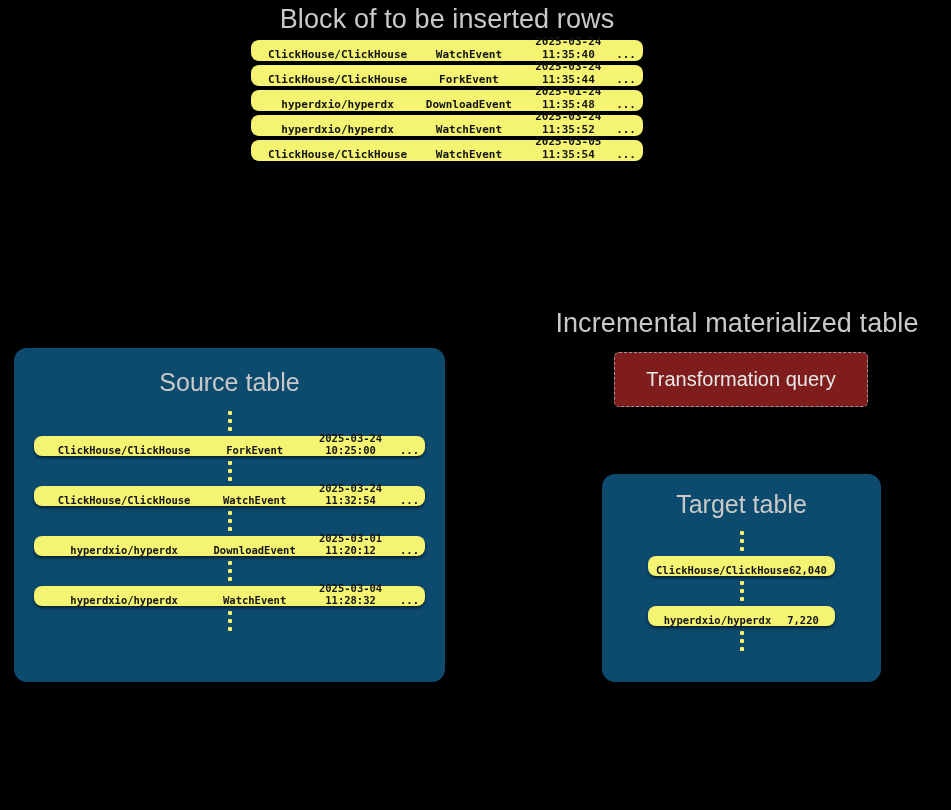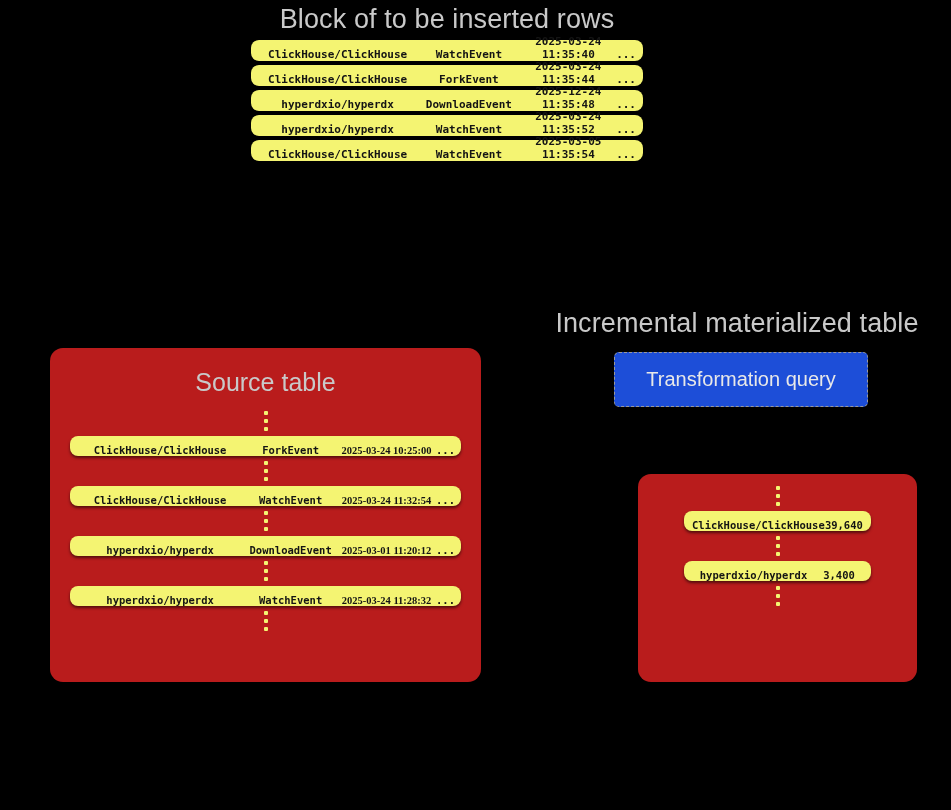--- a/index.html
+++ b/index.html
@@ -49,23 +49,22 @@
     padding: 0 7px;
   }
   #block-panel .c-repo  { width: 160px; }
   #block-panel .c-event { width: 104px; }
   #block-panel .c-time  { width: 96px; }
   #block-panel .c-more  { flex: 1; }
 
   
   .card {
     position: absolute;
-    background: #b91c1c;
+    background: #0c4a6e;
     border-radius: 13px;
-    margin-left: 36px;
   }
   .card-title {
     color: #c9c9c9;
     font-size: 25px;
     text-align: center;
     white-space: nowrap;
   }
 
   
   .dots {
@@ -87,21 +86,21 @@
   #source-card .card-title { margin-top: 20px; }
   #source-card .rows { margin-top: 14px; }
   #source-card .row {
     height: 20px;
     font-size: 10.5px;
     margin: 0 20px;
     padding: 0 6px;
   }
   #source-card .c-repo  { width: 170px; }
   #source-card .c-event { width: 94px; }
-  #source-card .c-time  { width: 100px; font-family: Liberation Serif, serif; }
+  #source-card .c-time  { width: 100px; }
   #source-card .c-more  { flex: 1; }
   #source-card .dots { margin: 5px 0; }
 
   
   #target-card { left: 602px; top: 474px; width: 279px; height: 208px; }
   #target-card .card-title { margin-top: 16px; }
   #target-card .rows { margin-top: 12px; }
   #target-card .row {
     height: 20px;
     font-size: 10.5px;
@@ -113,21 +112,21 @@
   #target-card .dots { margin: 5px 0; }
 
   
   #mv-heading { left: 527px; top: 308px; width: 420px; }
   #query-box {
     position: absolute;
     left: 614px;
     top: 352px;
     width: 254px;
     height: 55px;
-    background: #1d4ed8;
+    background: #7f1d1d;
     border: 1px dashed #9a9a9a;
     border-radius: 5px;
     box-sizing: border-box;
     display: flex;
     align-items: center;
     justify-content: center;
     color: #e8e8e8;
     font-size: 20px;
     white-space: nowrap;
   }
@@ -146,21 +145,21 @@
   </div>
   <div class="row">
     <span class="c-repo">ClickHouse/ClickHouse</span>
     <span class="c-event">ForkEvent</span>
     <span class="c-time">2025-03-24 11:35:44</span>
     <span class="c-more">...</span>
   </div>
   <div class="row">
     <span class="c-repo">hyperdxio/hyperdx</span>
     <span class="c-event">DownloadEvent</span>
-    <span class="c-time">2025-12-24 11:35:48</span>
+    <span class="c-time">2025-01-24 11:35:48</span>
     <span class="c-more">...</span>
   </div>
   <div class="row">
     <span class="c-repo">hyperdxio/hyperdx</span>
     <span class="c-event">WatchEvent</span>
     <span class="c-time">2025-03-24 11:35:52</span>
     <span class="c-more">...</span>
   </div>
   <div class="row">
     <span class="c-repo">ClickHouse/ClickHouse</span>
@@ -215,60 +214,61 @@
 
     <div class="dots">
         <i></i>
         <i></i>
         <i></i>
       </div>
 
     <div class="row">
       <span class="c-repo">hyperdxio/hyperdx</span>
       <span class="c-event">WatchEvent</span>
-      <span class="c-time">2025-03-24 11:28:32</span>
+      <span class="c-time">2025-03-04 11:28:32</span>
       <span class="c-more">...</span>
     </div>
 
     <div class="dots">
         <i></i>
         <i></i>
         <i></i>
       </div>
 
   </div>
 </div>
 
 <div class="heading" id="mv-heading">Incremental materialized table</div>
 
 <div id="query-box">Transformation query</div>
 
 <div class="card" id="target-card">
+  <div class="card-title">Target table</div>
   <div class="rows">
 
     <div class="dots">
         <i></i>
         <i></i>
         <i></i>
       </div>
 
     <div class="row">
       <span class="c-repo">ClickHouse/ClickHouse</span>
-      <span class="c-cnt">39,640</span>
+      <span class="c-cnt">62,040</span>
     </div>
 
     <div class="dots">
         <i></i>
         <i></i>
         <i></i>
       </div>
 
     <div class="row">
       <span class="c-repo">hyperdxio/hyperdx</span>
-      <span class="c-cnt">3,400</span>
+      <span class="c-cnt">7,220</span>
     </div>
 
     <div class="dots">
         <i></i>
         <i></i>
         <i></i>
       </div>
 
   </div>
 </div>

